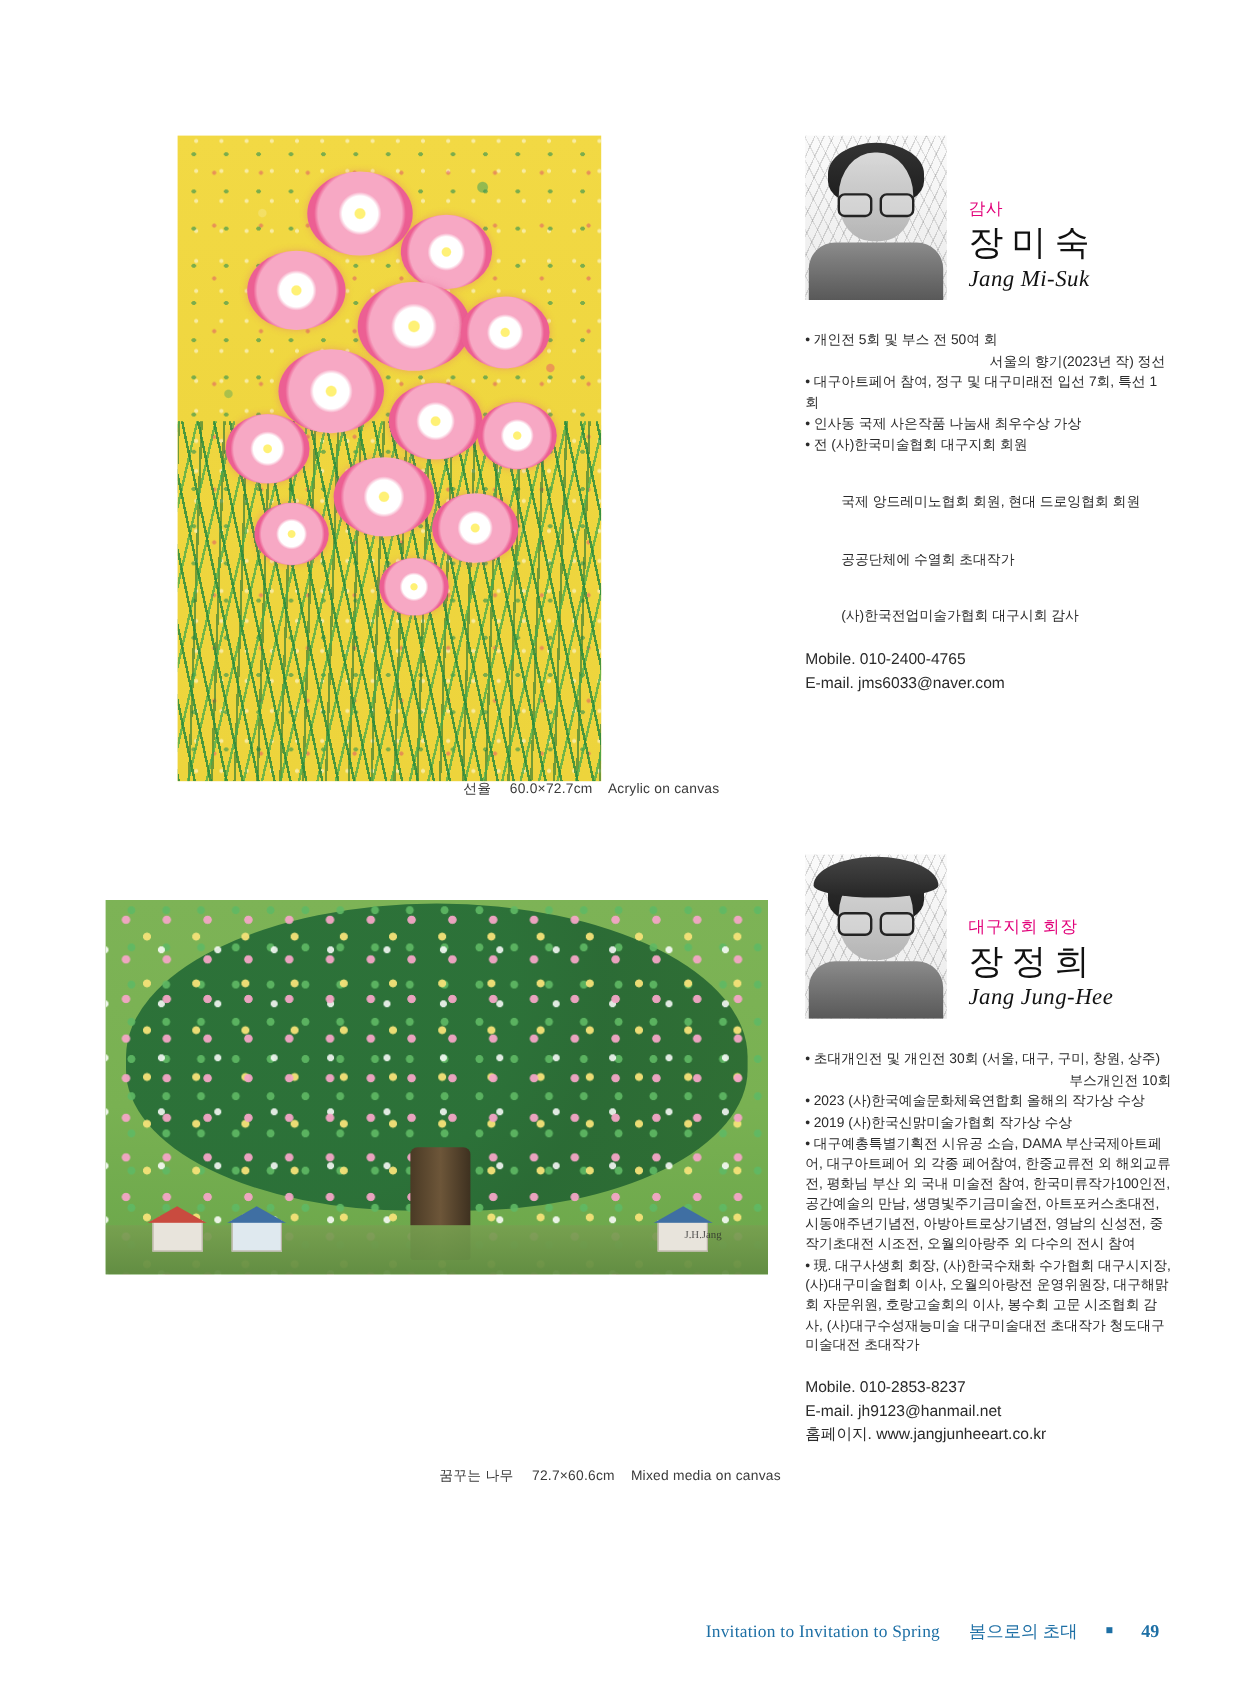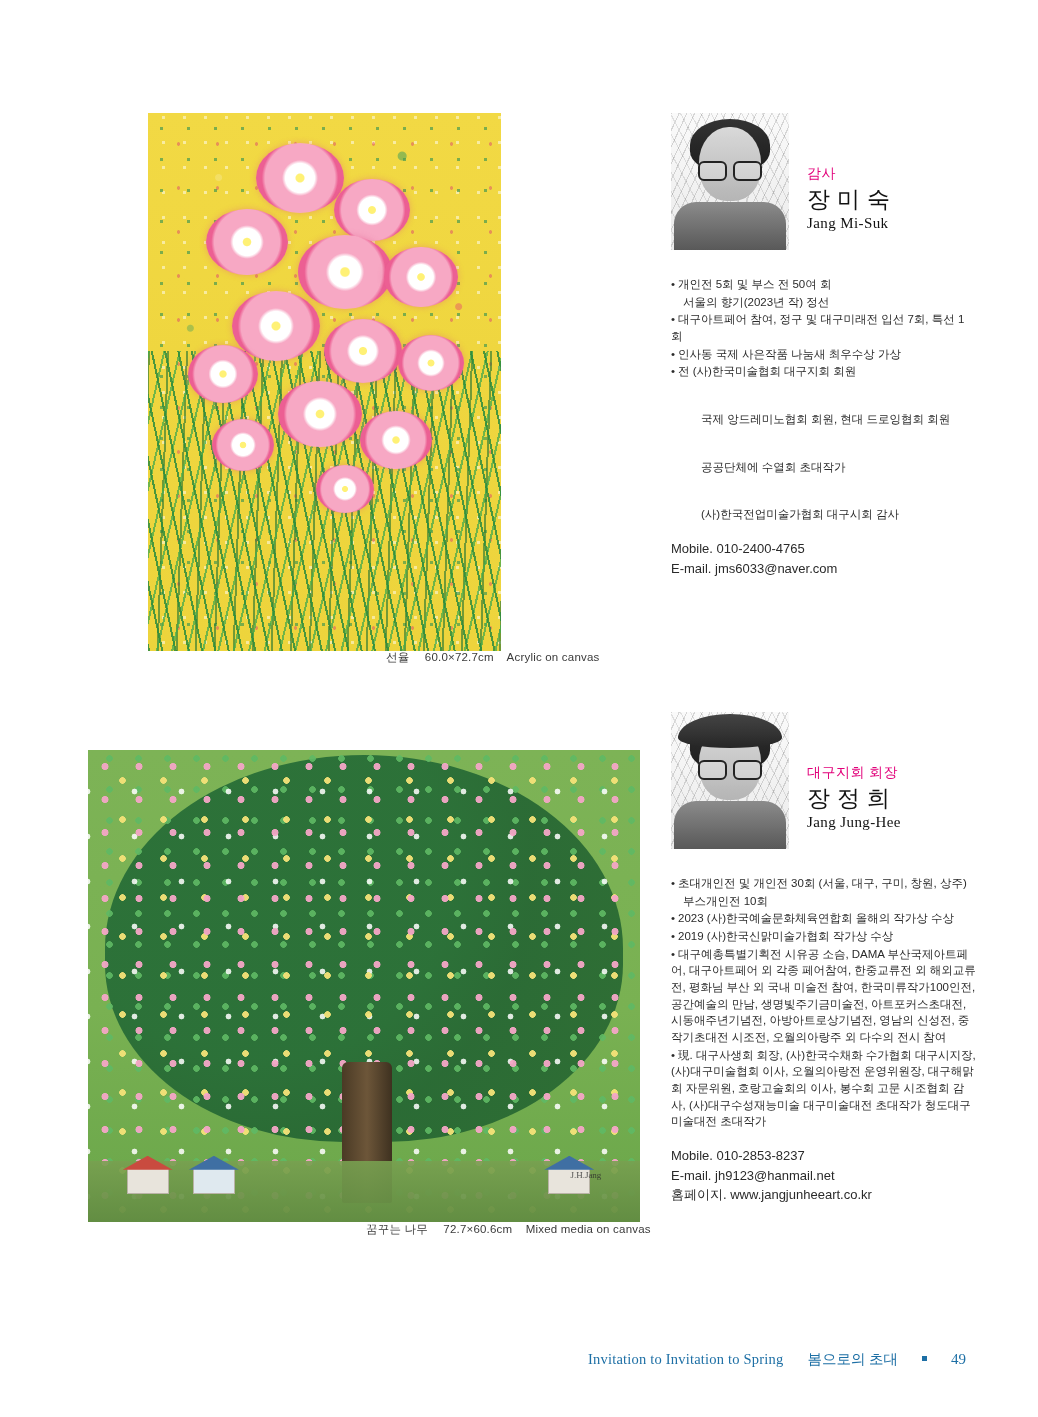--- a/index.html
+++ b/index.html
@@ -44,21 +44,21 @@
       repeating-linear-gradient(103deg, rgba(70,170,75,.75) 0 2px, transparent 2px 15px),
       repeating-linear-gradient(92deg, rgba(30,115,50,.6) 0 2px, transparent 2px 19px);
   }
   .art1 .bloom {
     position:absolute; border-radius:50%;
     background: radial-gradient(circle at 50% 50%, #fff176 0 7%, #ffffff 9% 26%, #f7a8c4 32% 62%, #ec5f93 68% 88%, rgba(236,95,147,.25) 100%);
     box-shadow: 0 0 6px rgba(220,80,130,.35);
   }
 
   
-  .art2-wrap { position: absolute; left: 88px; top: 750px; width: 552px; height: 472px; }
+  .art2-wrap { position: absolute; left: 88px; top: 750px; width: 552px; height: 312px; }
   .art2 {
     width:100%; height:100%;
     background: linear-gradient(180deg,#7db356 0%, #79b152 55%, #6aa64a 100%);
     position: relative; overflow: hidden;
   }
   .art2 .canopy {
     position:absolute; left:3%; top:1%; width:94%; height:82%;
     border-radius: 50% 50% 46% 46%;
     background:
       radial-gradient(circle at 30% 30%, rgba(40,110,55,.95) 0 42%, rgba(35,100,50,.9) 60%, rgba(30,95,45,.8) 100%);
@@ -164,51 +164,51 @@
     background: linear-gradient(180deg,#8e8a85,#5d5a56);
   }
 
   .pnames { margin-left: 18px; padding-top: 52px; }
   .role {
     color: #e2007a; font-size: 14px; font-family:Liberation Serif, serif;
     letter-spacing: .5px; margin-bottom: 4px;
   }
   .kname {
     font-family: "Liberation Serif", serif;
-    font-size: 23px; letter-spacing: 7px; color:#111; line-height: 1.15;
+    font-size: 29px; letter-spacing: 7px; color:#111; line-height: 1.15;
   }
   .ename {
     font-family: "Liberation Serif", serif;
-    font-size: 15px; color:#111; letter-spacing: .4px; margin-top: 2px;
+    font-size: 19px; color:#111; letter-spacing: .4px; margin-top: 2px; font-style: italic;
   }
 
   .bullets {
     margin-top: 26px;
     font-size: 11.5px;
     line-height: 1.45;
     color: #2a2a2a;
   }
   .bullets .b { margin-bottom: 1px; }
   .bullets .b > .dot { color:#2a2a2a; margin-right: 3px; }
-  .bullets .sub { display:block; padding-left: 12px; }
+  .bullets .sub { display:block; padding-left: 12px; text-align: right; }
   .bullets .sub2 { display:block; padding-left: 30px; margin-top: 31px; }
 
   .contact { margin-top: 16px; font-size: 13px; line-height: 1.5; color:#2a2a2a; }
 
   
   .footer {
     position:absolute; right: 72px; bottom: 48px;
     display:flex; align-items:baseline; gap:24px;
     color:#1d6fa5;
     font-family:"Liberation Serif", serif;
   }
   .footer .en { font-size: 14.5px; letter-spacing:.2px; }
   .footer .ko { font-size: 14.5px; }
   .footer .sq { width:5px; height:5px; background:#1d6fa5; display:inline-block; transform: translateY(-3px); }
-  .footer .pg { font-size: 15px; font-weight: normal; }
+  .footer .pg { font-size: 15px; font-weight: bold; }
 </style>
 </head>
 <body>
 
 <div class="page">
 
   <div class="art1-wrap">
     <div class="art1">
       <div class="dots"></div>
       <div class="grass"></div>

